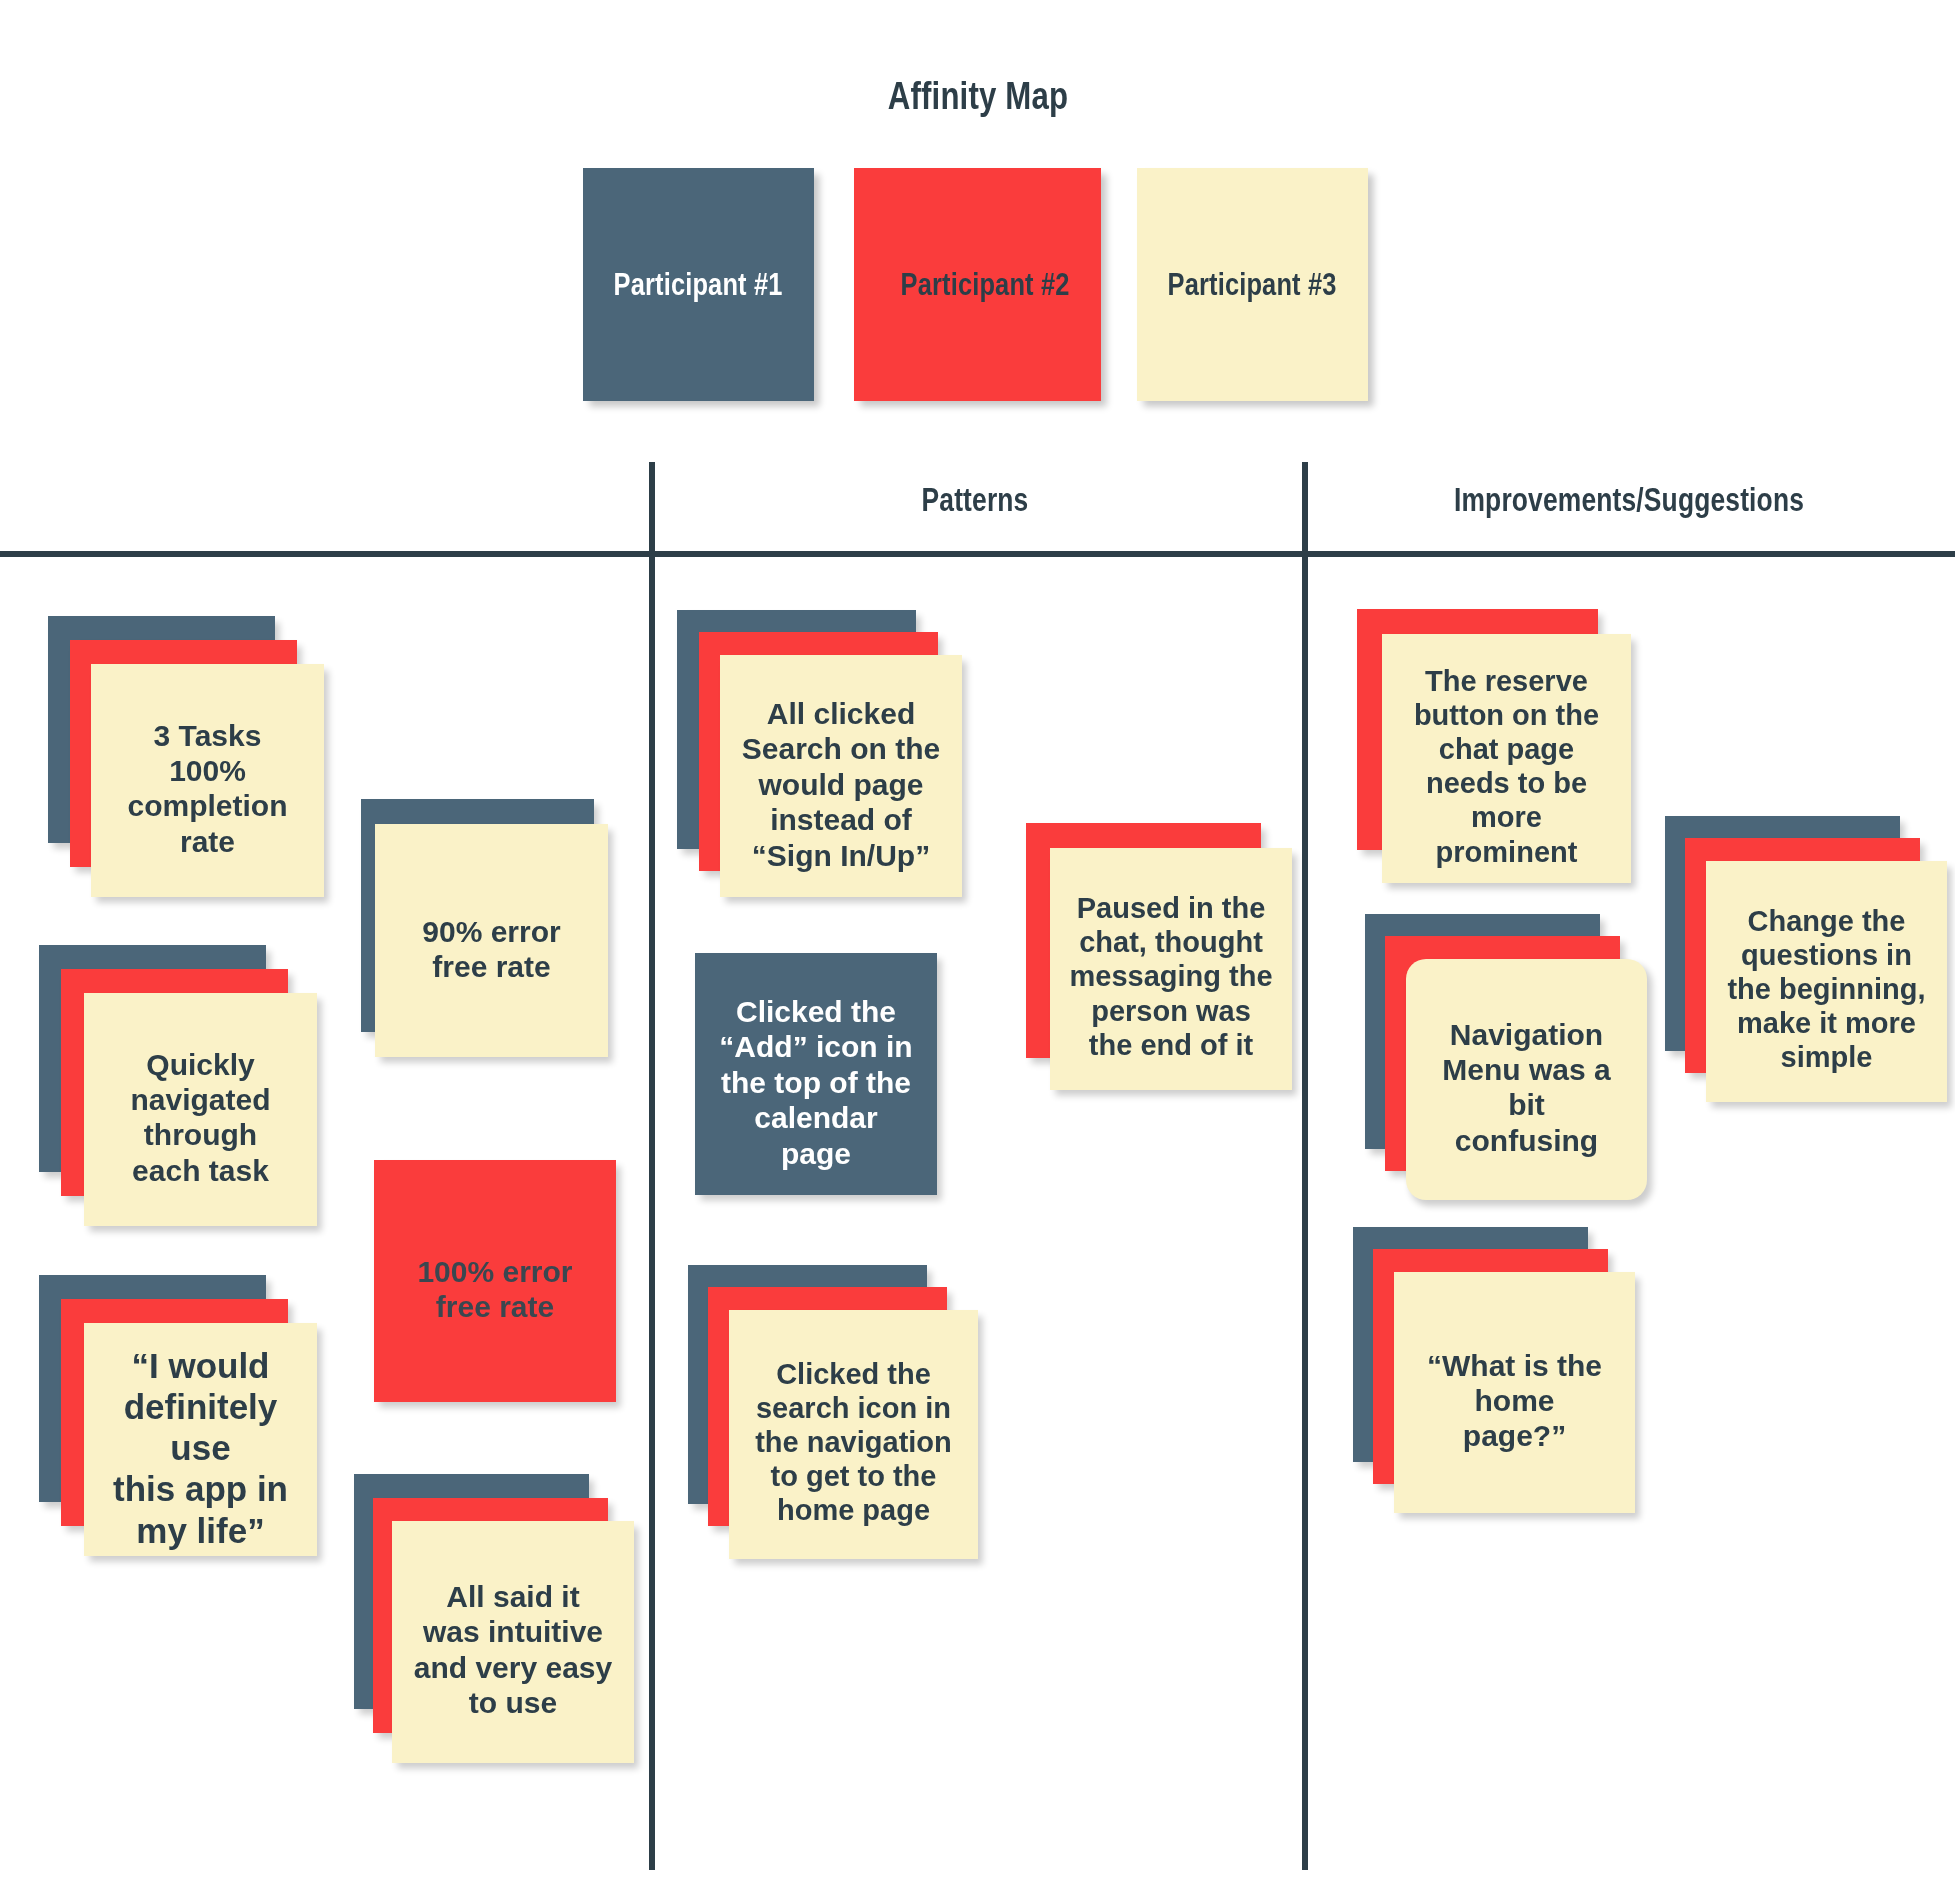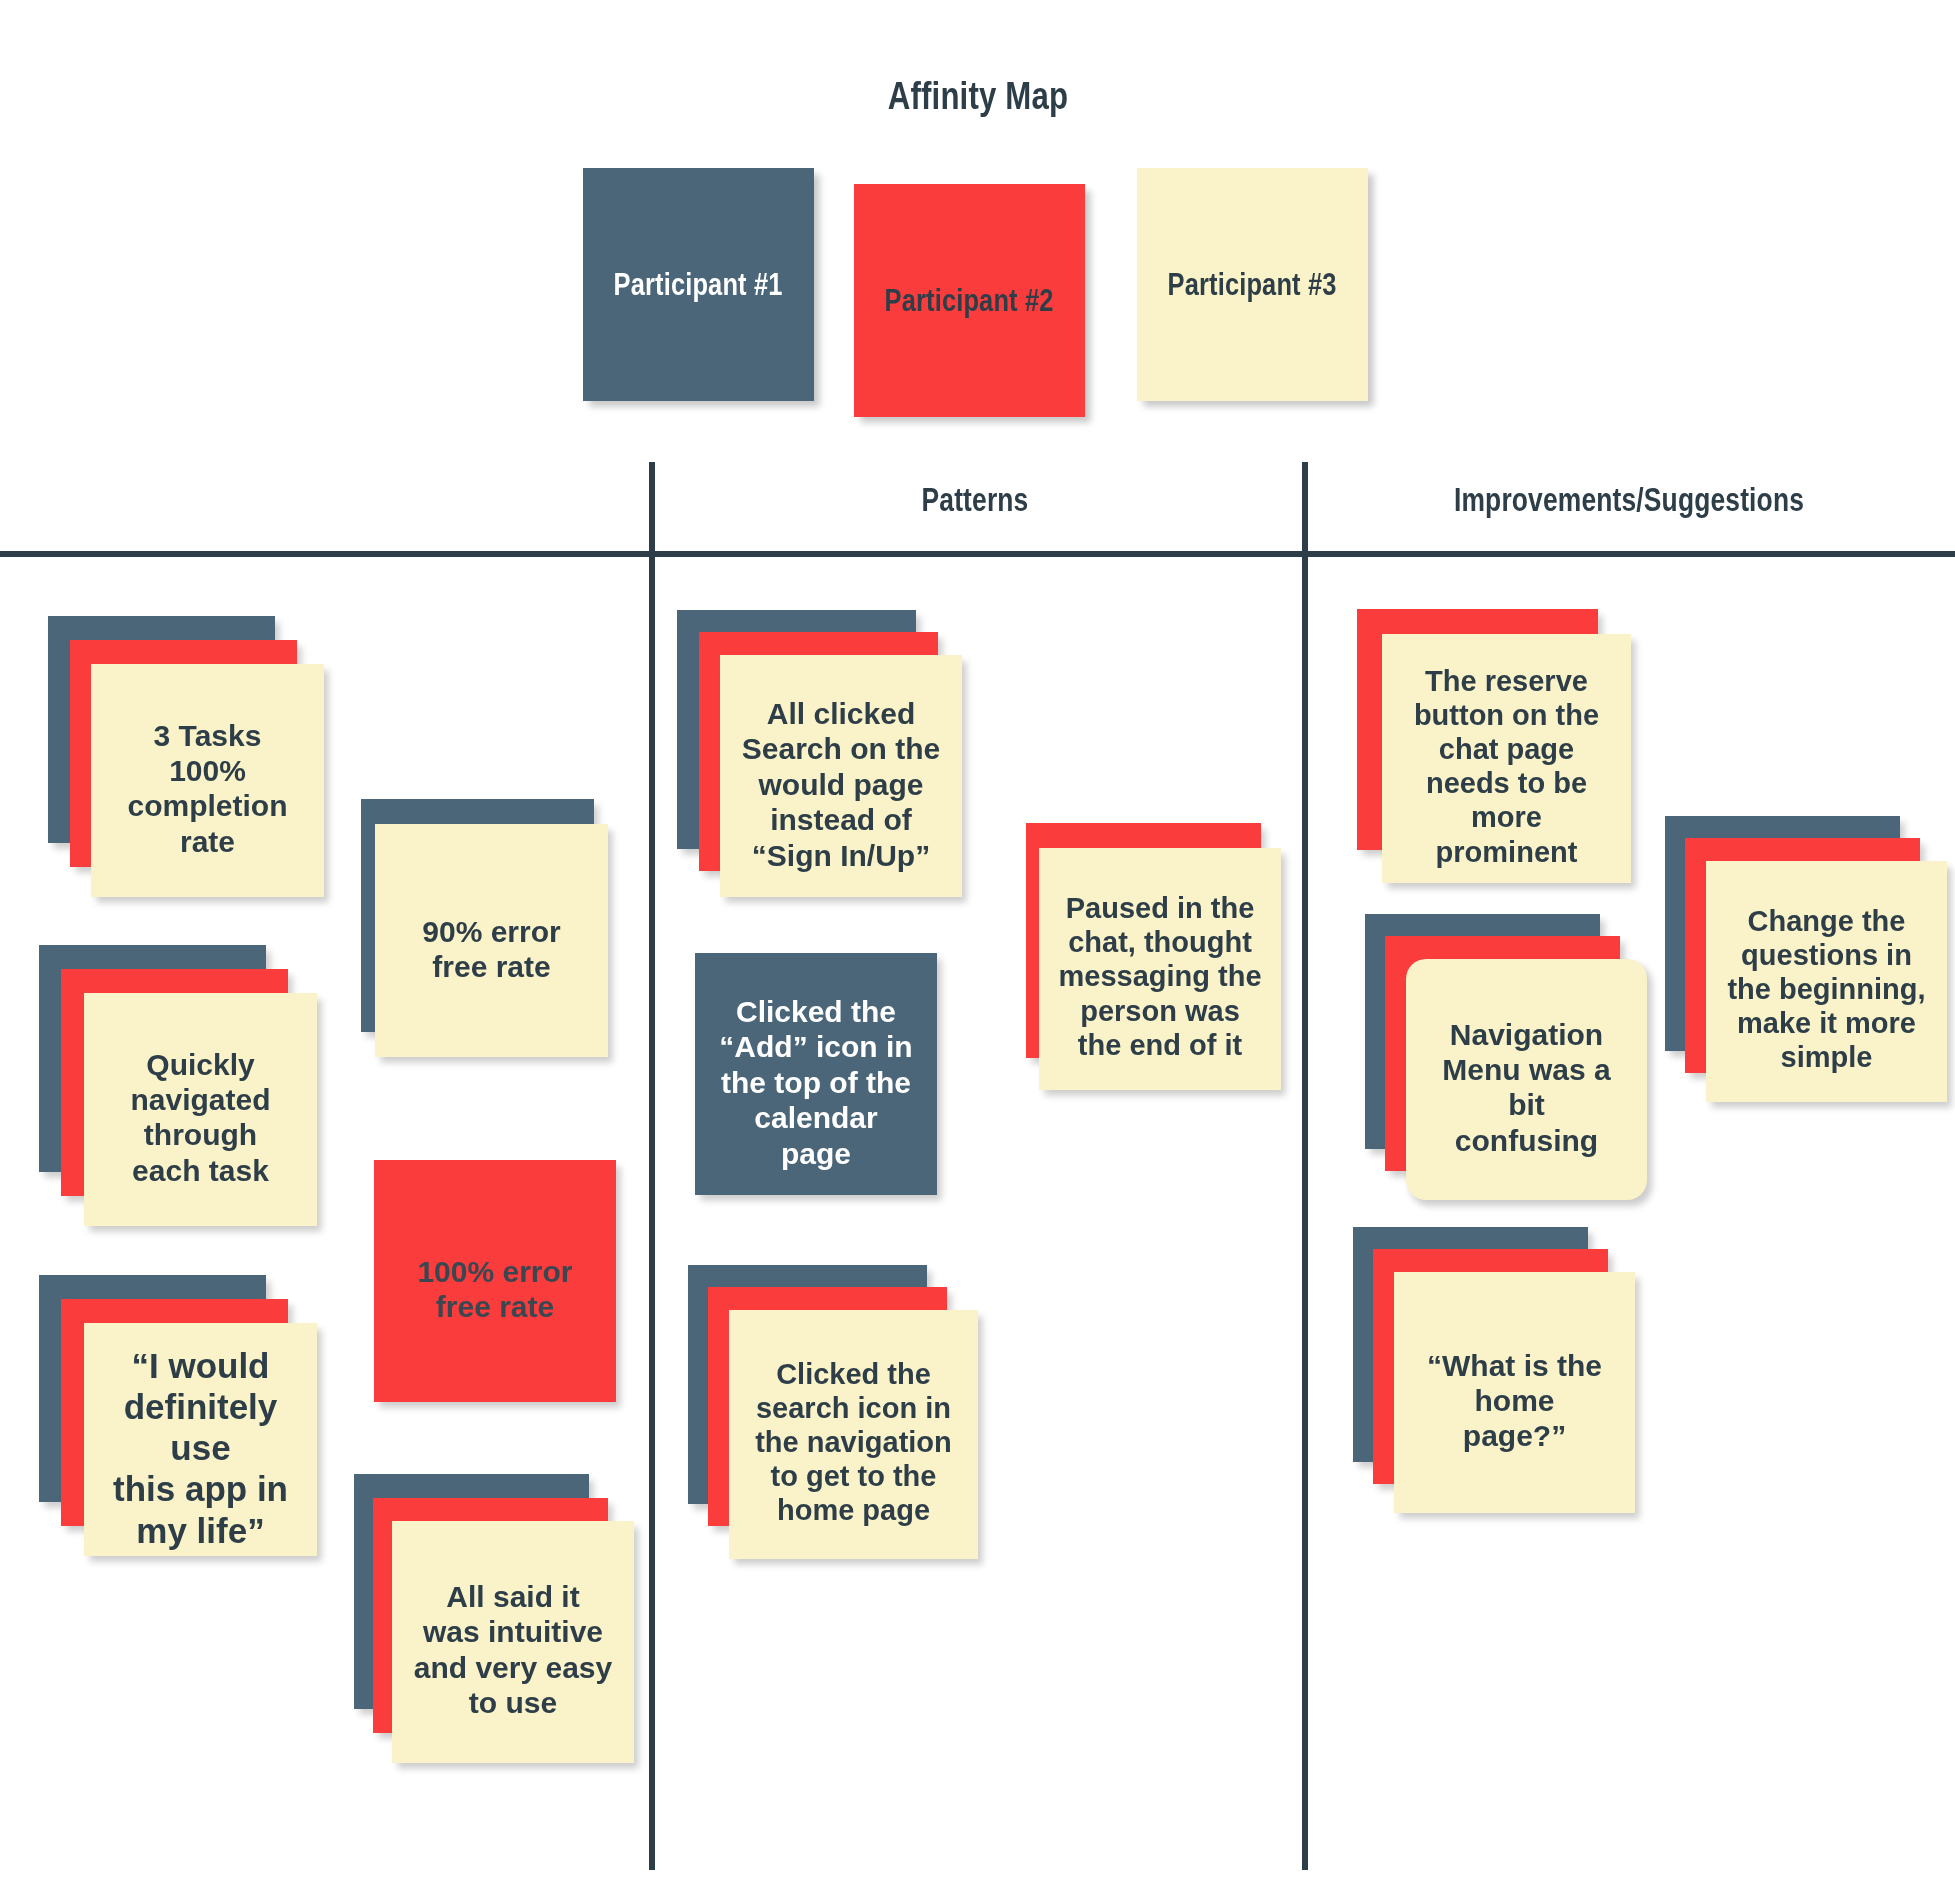--- a/index.html
+++ b/index.html
@@ -108,21 +108,21 @@
 </head>
 <body>
 
 <div id="canvas">
 
   <div id="map-title">Affinity Map</div>
 
   <div class="legend-card" style="left:583px; top:168px; background:#4b6679; color:#ffffff;">
     <span>Participant #1</span>
   </div>
-  <div class="legend-card" style="left:854px; top:184px; background:#fa3c3c; color:#2d3e48;">
+  <div class="legend-card" style="left:854px; top:168px; background:#fa3c3c; color:#2d3e48;padding-left:16px;">
     <span>Participant #2</span>
   </div>
   <div class="legend-card" style="left:1137px; top:168px; background:#faf2c8; color:#2d3e48;">
     <span>Participant #3</span>
   </div>
 
   <div class="v-rule" style="left:649px;"></div>
   <div class="v-rule" style="left:1302px;"></div>
   <div class="h-rule"></div>
 
@@ -209,21 +209,21 @@
       <div class="note-text" style="font-size:30px;">Clicked the
 “Add” icon in
 the top of the
 calendar
 page</div>
     </div>
   </div>
 
   <div class="note-group" style="left:1026px; top:823px;">
     <div class="note red" style="left:0; top:0; width:235px; height:235px;"></div>
-    <div class="note cream" style="left:13px; top:25px; width:242px; height:242px;">
+    <div class="note cream" style="left:24px; top:25px; width:242px; height:242px;">
       <div class="note-text" style="font-size:29px;">Paused in the
 chat, thought
 messaging the
 person was
 the end of it</div>
     </div>
   </div>
 
   <div class="note-group" style="left:688px; top:1265px;">
     <div class="note slate" style="left:0; top:0; width:239px; height:239px;"></div>

